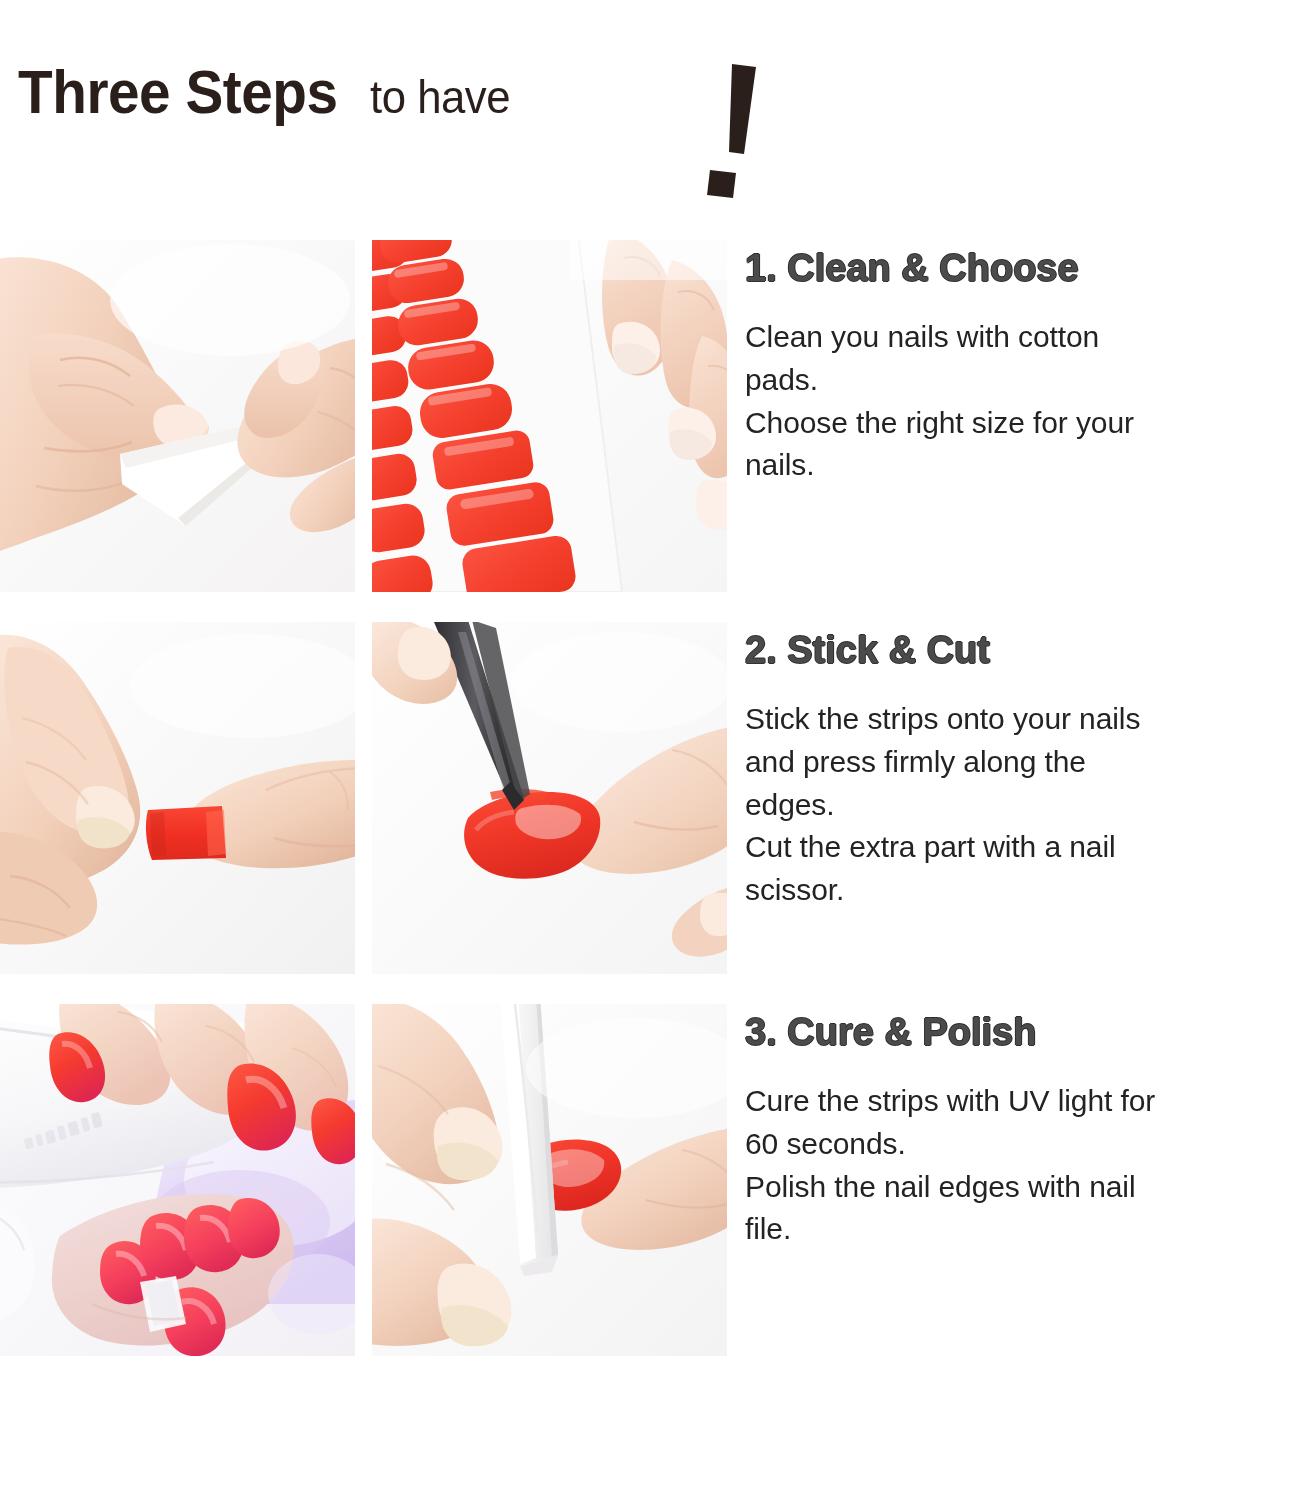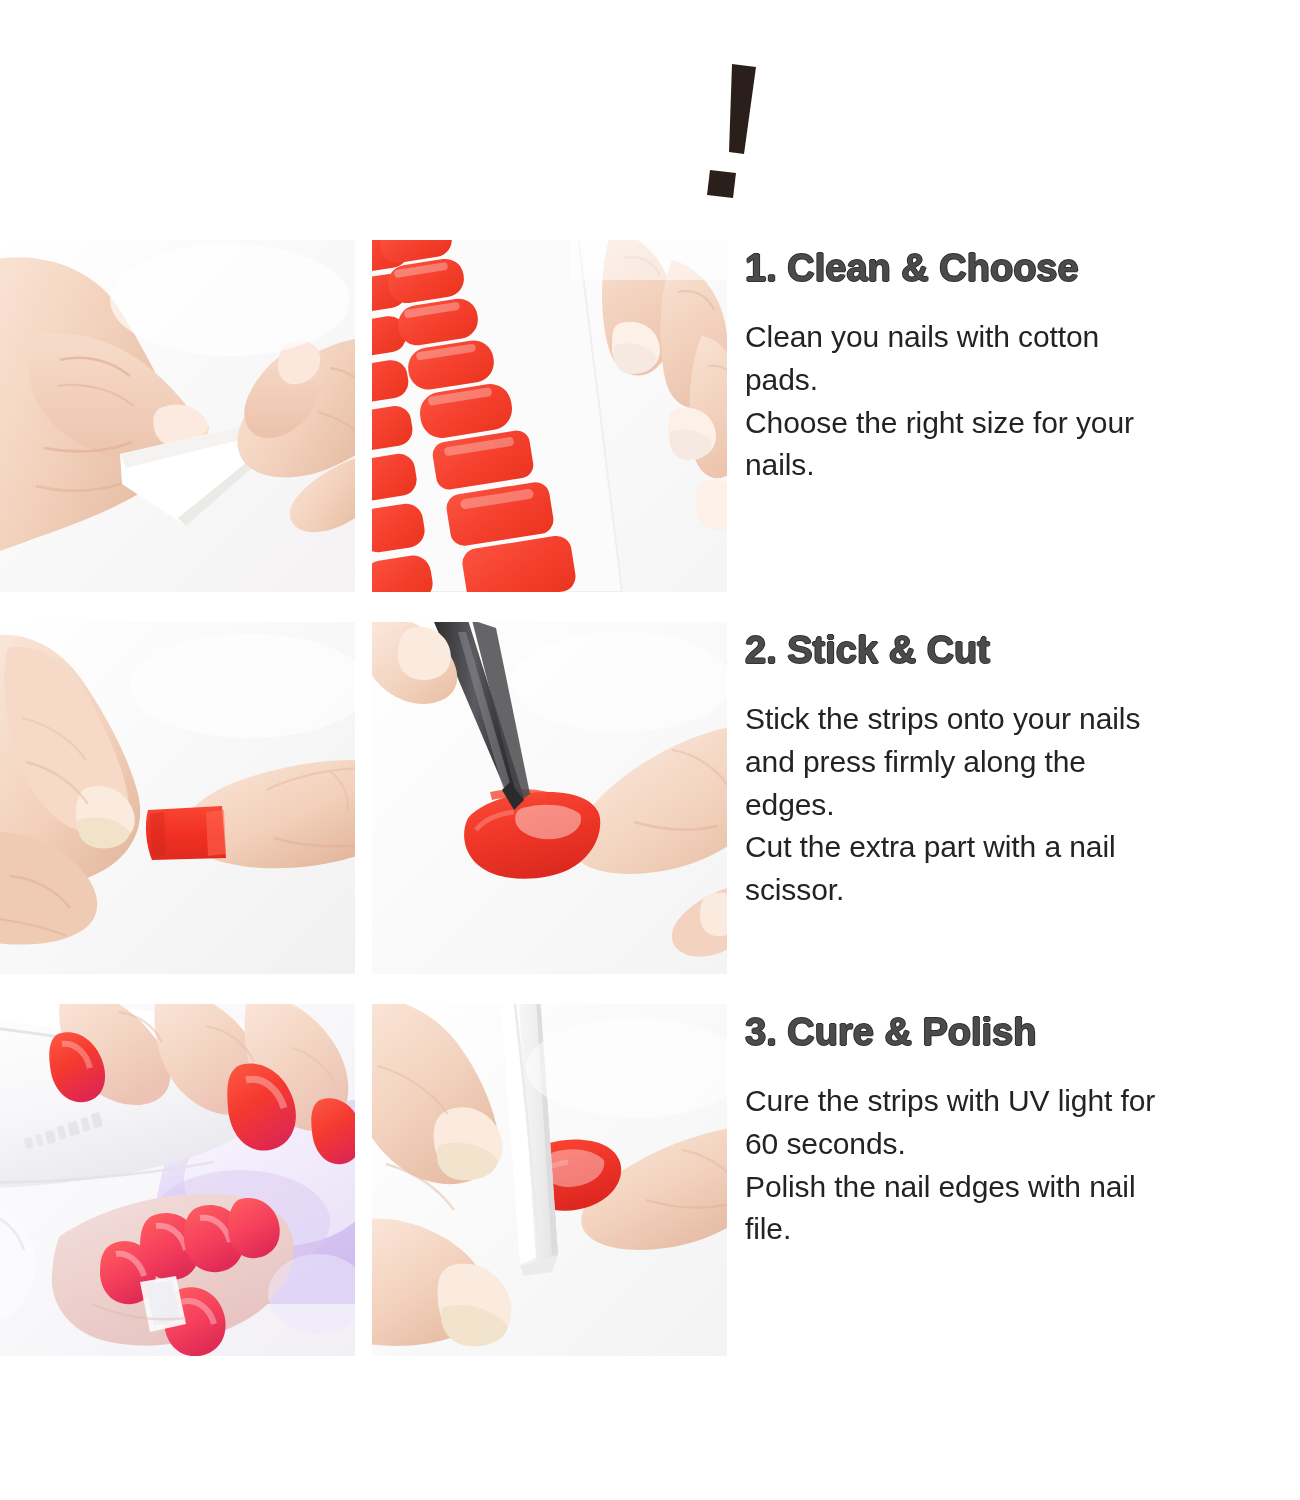--- a/index.html
+++ b/index.html
@@ -111,20 +111,23 @@
     line-height: 1.43;
     margin: 0;
     white-space: pre-line;
     letter-spacing: -0.1px;
   }
 </style>
 </head>
 <body>
 
 <div class="title-block">
+  <div class="title-line title-line1">
+    <span class="t-strong">Three Steps</span><span class="t-light">to have</span>
+  </div>
 </div>
 
 <div class="bang">
   <svg viewBox="0 0 80 145" aria-hidden="true">
     <polygon points="32,6 56,9 44,96 29,94" fill="#2a1f1b"></polygon>
     <polygon points="10,112 36,115 33,140 7,137" fill="#2a1f1b"></polygon>
   </svg>
 </div>
 
 <div class="grid">

